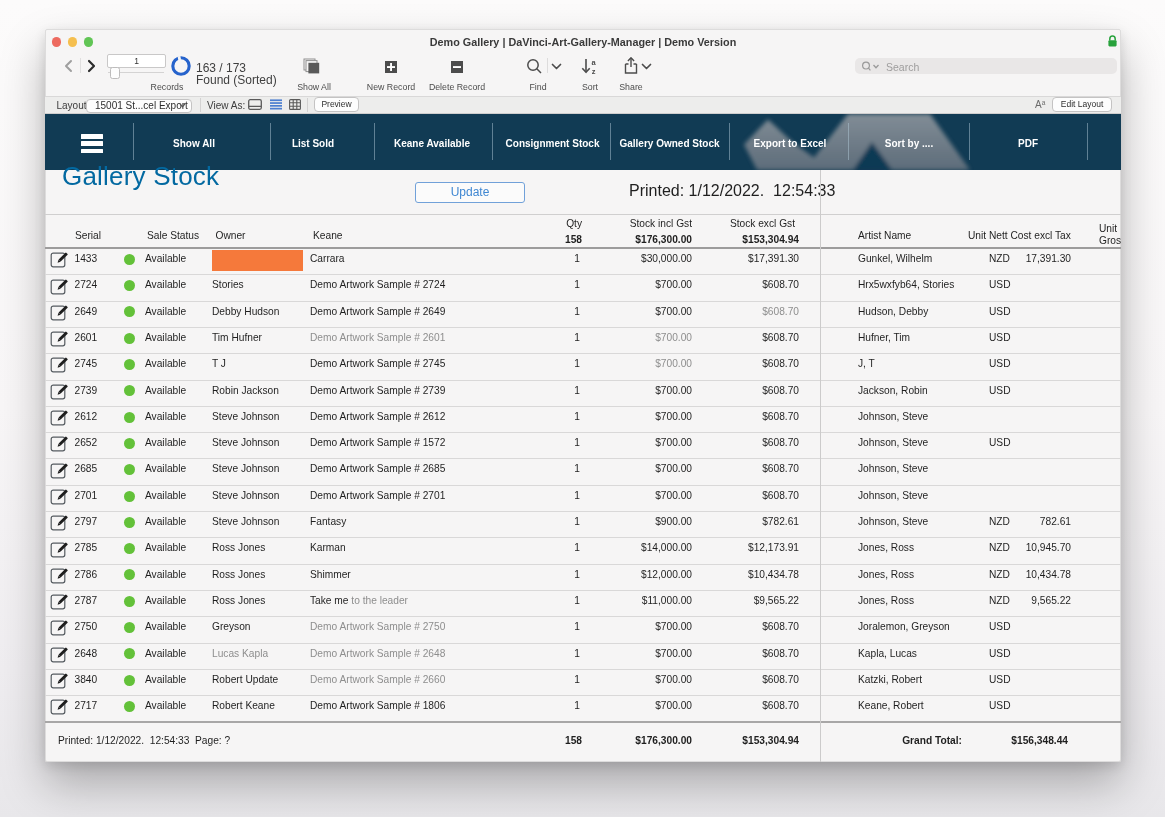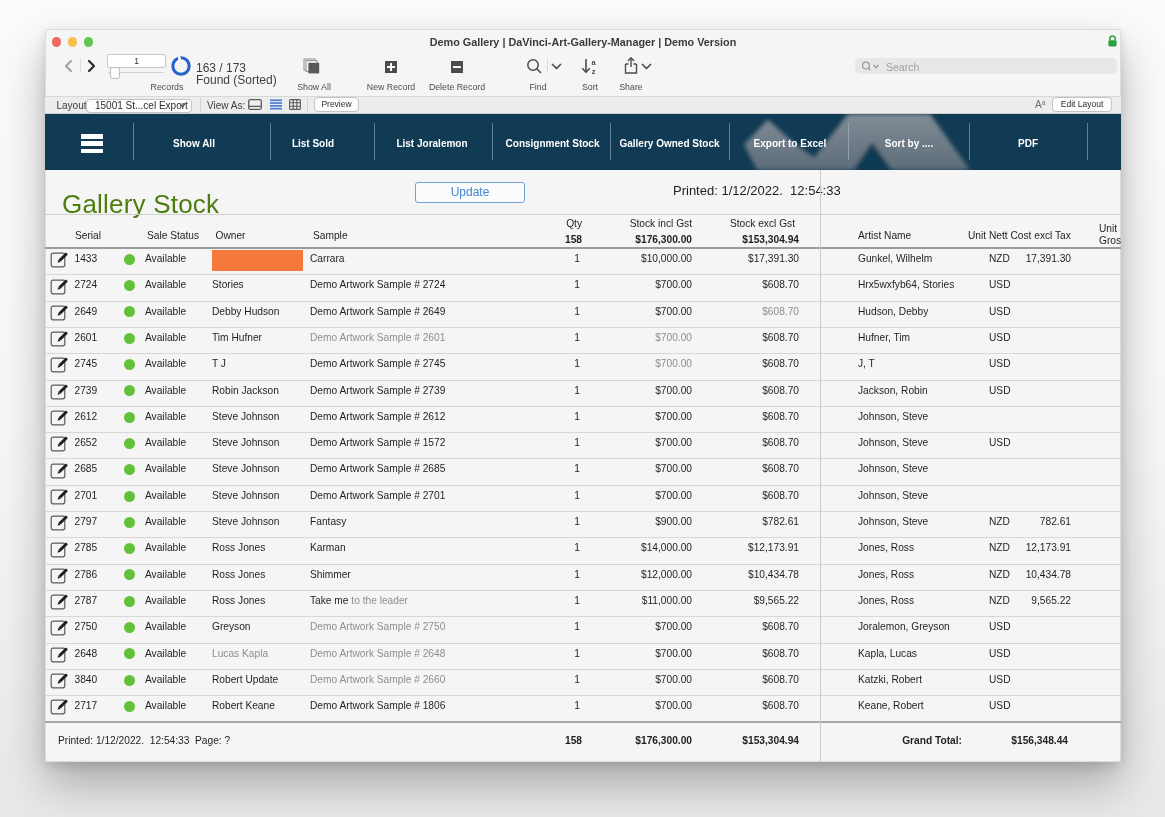--- a/index.html
+++ b/index.html
@@ -161,42 +161,42 @@
   <div class="abs" style="left:36px;top:105px;width:22px;height:20px">
     <div style="position:absolute;top:0;width:22px;height:4.8px;background:#fff;border-radius:0.5px"></div>
     <div style="position:absolute;top:7.3px;width:22px;height:4.8px;background:#fff;border-radius:0.5px"></div>
     <div style="position:absolute;top:14.6px;width:22px;height:4.8px;background:#fff;border-radius:0.5px"></div>
   </div>
   <div class="nsep" style="left:88px"></div>
   <div class="navt" style="left:89px">Show All</div>
   <div class="nsep" style="left:225px"></div>
   <div class="navt" style="left:208px">List Sold</div>
   <div class="nsep" style="left:328.5px"></div>
-  <div class="navt" style="left:327px">List Joralemon</div>
+  <div class="navt" style="left:327px">Keane Available</div>
   <div class="nsep" style="left:447px"></div>
   <div class="navt" style="left:447.5px">Consignment Stock</div>
   <div class="nsep" style="left:565px"></div>
   <div class="navt" style="left:564.5px">Gallery Owned Stock</div>
   <div class="nsep" style="left:684px"></div>
   <div class="navt" style="left:685px">Export to Excel</div>
   <div class="nsep" style="left:803px"></div>
   <div class="navt" style="left:804px">Sort by ....</div>
   <div class="nsep" style="left:924px"></div>
   <div class="navt" style="left:923px">PDF</div>
   <div class="nsep" style="left:1042px"></div>
 
-  <div class="abs" style="left:17px;top:160px;font-size:26px;color:#4d7c0f;letter-spacing:0.2px">Gallery Stock</div>
+  <div class="abs" style="left:17px;top:132px;font-size:26px;color:#0369a1;letter-spacing:0.2px">Gallery Stock</div>
   <div class="abs" style="left:370px;top:153px;width:108px;height:19px;border:1px solid #71a1d9;border-radius:3px;background:rgba(255,255,255,0.55);text-align:center;font-size:12px;color:#3f87d2;line-height:19px">Update</div>
-  <div class="c dk r" style="left:628px;top:156px;width:150px;font-size:13px">Printed: 1/12/2022.&nbsp;&nbsp;12:54:33</div>
+  <div class="c dk r" style="left:584px;top:156px;width:150px;font-size:16px">Printed: 1/12/2022.&nbsp;&nbsp;12:54:33</div>
   <div class="abs" style="left:0;top:184.5px;width:1076px;height:1px;background:#d0cfcf"></div>
 
   <div class="c dk" style="left:30px;top:201px">Serial</div>
   <div class="c dk" style="left:102px;top:201px">Sale Status</div>
   <div class="c dk" style="left:170.5px;top:201px">Owner</div>
-  <div class="c dk" style="left:268px;top:201px">Sample</div>
+  <div class="c dk" style="left:268px;top:201px">Keane</div>
   <div class="c dk r" style="left:437px;top:189px;width:100px">Qty</div>
   <div class="c dk r b" style="left:437px;top:204.5px;width:100px">158</div>
   <div class="c dk r" style="left:547px;top:189px;width:100px">Stock incl Gst</div>
   <div class="c dk r b" style="left:547px;top:204.5px;width:100px">$176,300.00</div>
   <div class="c dk r" style="left:650px;top:189px;width:100px">Stock excl Gst</div>
   <div class="c dk r b" style="left:654px;top:204.5px;width:100px">$153,304.94</div>
   <div class="c dk" style="left:813px;top:201px">Artist Name</div>
   <div class="c dk" style="left:923px;top:201px">Unit Nett Cost excl Tax</div>
   <div class="c dk" style="left:1054px;top:194px">Unit</div>
   <div class="c dk" style="left:1054px;top:206px">Gross Value</div>
@@ -208,21 +208,21 @@
           <rect x="9.7" y="1.8" width="2.9" height="10.4" rx="0.5" fill="#1e1e1e"></rect>
           <path d="M9.7 12.2 L12.6 12.2 L11.15 15 Z" fill="#1e1e1e"></path>
         </g>
       </svg></div>
     <div class="c dk" style="left:29.5px;top:224.0px">1433</div>
     <div class="dot" style="top:224.8px"></div>
     <div class="c dk" style="left:100px;top:224.0px">Available</div>
     <div style="position:absolute;left:166.5px;top:220.5px;width:91px;height:21px;background:#f5793b"></div>
     <div class="c dk" style="left:265px;top:224.0px">Carrara</div>
     <div class="c dk r" style="left:435px;top:224.0px;width:100px">1</div>
-    <div class="c dk r" style="left:547px;top:224.0px;width:100px">$10,000.00</div>
+    <div class="c dk r" style="left:547px;top:224.0px;width:100px">$30,000.00</div>
     <div class="c dk r" style="left:654px;top:224.0px;width:100px">$17,391.30</div>
     <div class="c dk" style="left:813px;top:224.0px">Gunkel, Wilhelm</div>
     <div class="c dk" style="left:944px;top:224.0px">NZD</div>
     <div class="c dk r" style="left:946px;top:224.0px;width:80px">17,391.30</div>
 <div class="rsep" style="top:245.3px"></div>
     <div class="pic" style="top:246.5px"><svg width="22" height="22" viewBox="0 0 22 22">
         <rect x="1.2" y="4.2" width="13.6" height="13.6" rx="2" fill="none" stroke="#555b60" stroke-width="1.2"></rect>
         <g transform="rotate(45 11 10)">
           <rect x="9.7" y="1.8" width="2.9" height="10.4" rx="0.5" fill="#1e1e1e"></rect>
           <path d="M9.7 12.2 L12.6 12.2 L11.15 15 Z" fill="#1e1e1e"></path>
@@ -409,21 +409,21 @@
     <div class="c dk" style="left:29.5px;top:513.3px">2785</div>
     <div class="dot" style="top:514.1px"></div>
     <div class="c dk" style="left:100px;top:513.3px">Available</div>
     <div class="c dk" style="left:167px;top:513.3px">Ross Jones</div>
     <div class="c dk" style="left:265px;top:513.3px">Karman</div>
     <div class="c dk r" style="left:435px;top:513.3px;width:100px">1</div>
     <div class="c dk r" style="left:547px;top:513.3px;width:100px">$14,000.00</div>
     <div class="c dk r" style="left:654px;top:513.3px;width:100px">$12,173.91</div>
     <div class="c dk" style="left:813px;top:513.3px">Jones, Ross</div>
     <div class="c dk" style="left:944px;top:513.3px">NZD</div>
-    <div class="c dk r" style="left:946px;top:513.3px;width:80px">12,173.91</div>
+    <div class="c dk r" style="left:946px;top:513.3px;width:80px">10,945.70</div>
 <div class="rsep" style="top:534.6px"></div>
     <div class="pic" style="top:535.8px"><svg width="22" height="22" viewBox="0 0 22 22">
         <rect x="1.2" y="4.2" width="13.6" height="13.6" rx="2" fill="none" stroke="#555b60" stroke-width="1.2"></rect>
         <g transform="rotate(45 11 10)">
           <rect x="9.7" y="1.8" width="2.9" height="10.4" rx="0.5" fill="#1e1e1e"></rect>
           <path d="M9.7 12.2 L12.6 12.2 L11.15 15 Z" fill="#1e1e1e"></path>
         </g>
       </svg></div>
     <div class="c dk" style="left:29.5px;top:539.6px">2786</div>
     <div class="dot" style="top:540.4px"></div>

